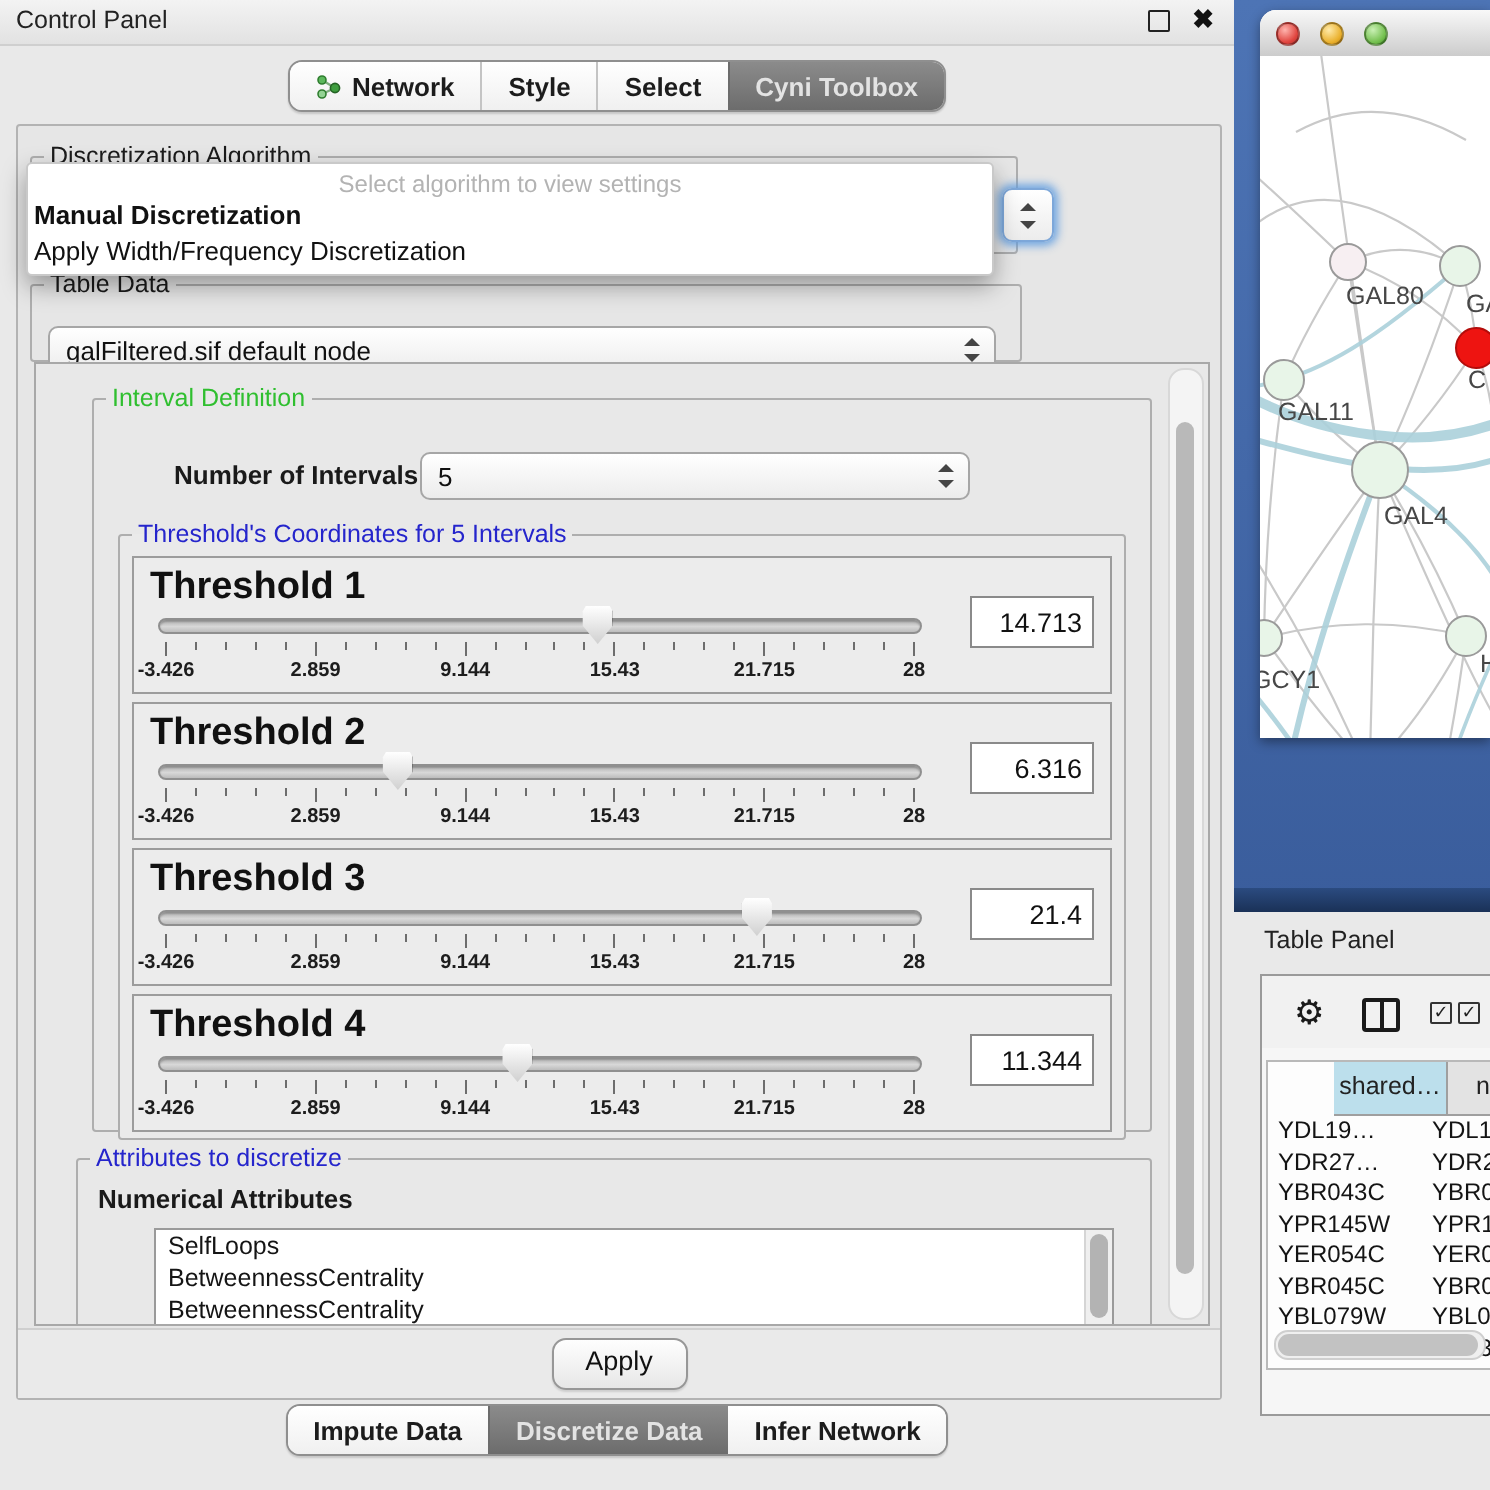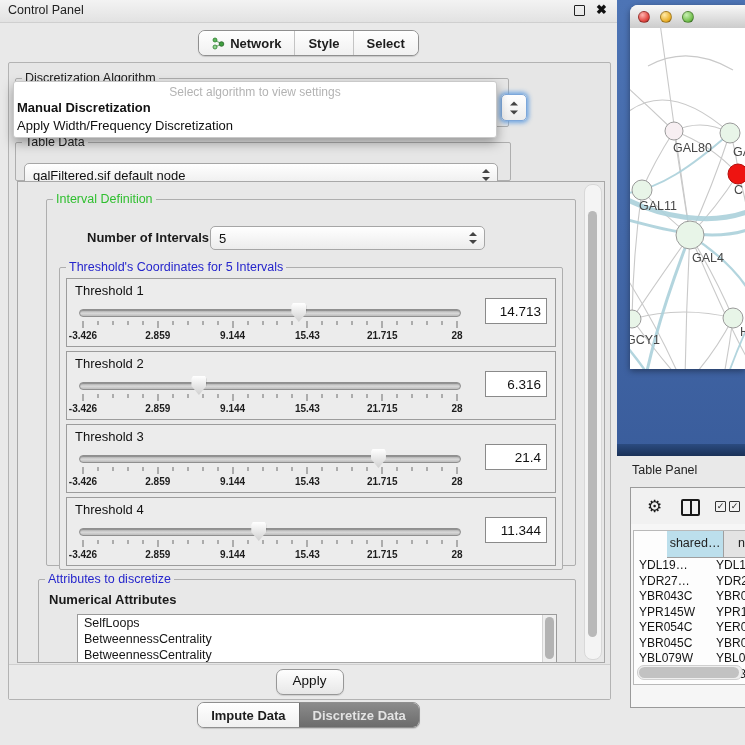--- a/index.html
+++ b/index.html
@@ -66,21 +66,21 @@
   
   #content-box{position:absolute;left:8px;top:118px;width:586px;height:480px;background:#e8e8e8;
                border:1px solid #a8a8a8;overflow:hidden;}
   #fs-interval{left:28px;top:10px;width:528px;height:372px;}
   #num-int-label{position:absolute;left:40px;top:24px;font-size:13px;font-weight:bold;}
   #num-int-combo{position:absolute;left:163px;top:20px;width:275px;}
   #fs-thresholds{left:12px;top:54px;width:502px;height:308px;background:#eaeaea;}
 
   .threshold-box{position:relative;margin:4px 6px 2px 6px;height:69px;background:#ececec;
                  border:1px solid #9c9c9c;box-sizing:border-box;}
-  .t-title{position:absolute;left:8px;top:4px;font-size:13px;font-weight:normal;color:#111;text-align:center;}
+  .t-title{position:absolute;left:8px;top:4px;font-size:19px;font-weight:bold;color:#111;text-align:center;}
   .slider{position:absolute;left:12px;right:94px;top:24px;height:40px;}
   .track{position:absolute;left:0;right:0;top:6px;height:6px;border:1px solid #8f8f8f;border-radius:4px;
          background:linear-gradient(#adadad,#d8d8d8 55%,#bcbcbc);box-shadow:inset 0 1px 1px rgba(0,0,0,.2);}
   .scale{position:absolute;left:4px;right:4px;top:0;bottom:0;}
   .tick{position:absolute;top:18px;width:1px;height:4px;background:#6d6d6d;transform:translateX(-.5px);}
   .tick.major{height:7px;}
   .tick-label{position:absolute;top:27px;transform:translateX(-50%);font-size:10px;font-weight:bold;
               color:#1d1d1d;white-space:nowrap;}
   .thumb{position:absolute;top:0;width:15px;height:19px;margin-left:-7.5px;
          background:linear-gradient(#ffffff,#d0d0d0);
@@ -173,20 +173,23 @@
               <circle cx="3" cy="10" r="2" fill="#93d393" stroke="#2e7d2e" stroke-width="0.8"></circle>
               <circle cx="9.5" cy="7" r="2.3" fill="#3f9e3f" stroke="#256325" stroke-width="0.8"></circle>
             </svg>
             <span>Network</span>
           </div>
           <div class="tab">
             <span>Style</span>
           </div>
           <div class="tab">
             <span>Select</span>
+          </div>
+          <div class="tab active">
+            <span>Cyni Toolbox</span>
           </div>
         </div>
     </div>
 
     <div id="main-box">
 
       <fieldset id="fs-algorithm">
         <legend class="lg-black">Discretization Algorithm</legend>
       </fieldset>
 
@@ -429,20 +432,23 @@
       </div>
     </div>
 
     <div class="tabbar" id="bottom-tabbar">
       <div class="tab-group" id="bottom-tabs">
           <div class="tab">
             <span>Impute Data</span>
           </div>
           <div class="tab active">
             <span>Discretize Data</span>
+          </div>
+          <div class="tab">
+            <span>Infer Network</span>
           </div>
         </div>
     </div>
   </div>
 
   <div id="network-window">
     <div id="mac-window">
       <div id="mac-titlebar">
         <span class="light" id="light-red"></span>
         <span class="light" id="light-yellow"></span>

